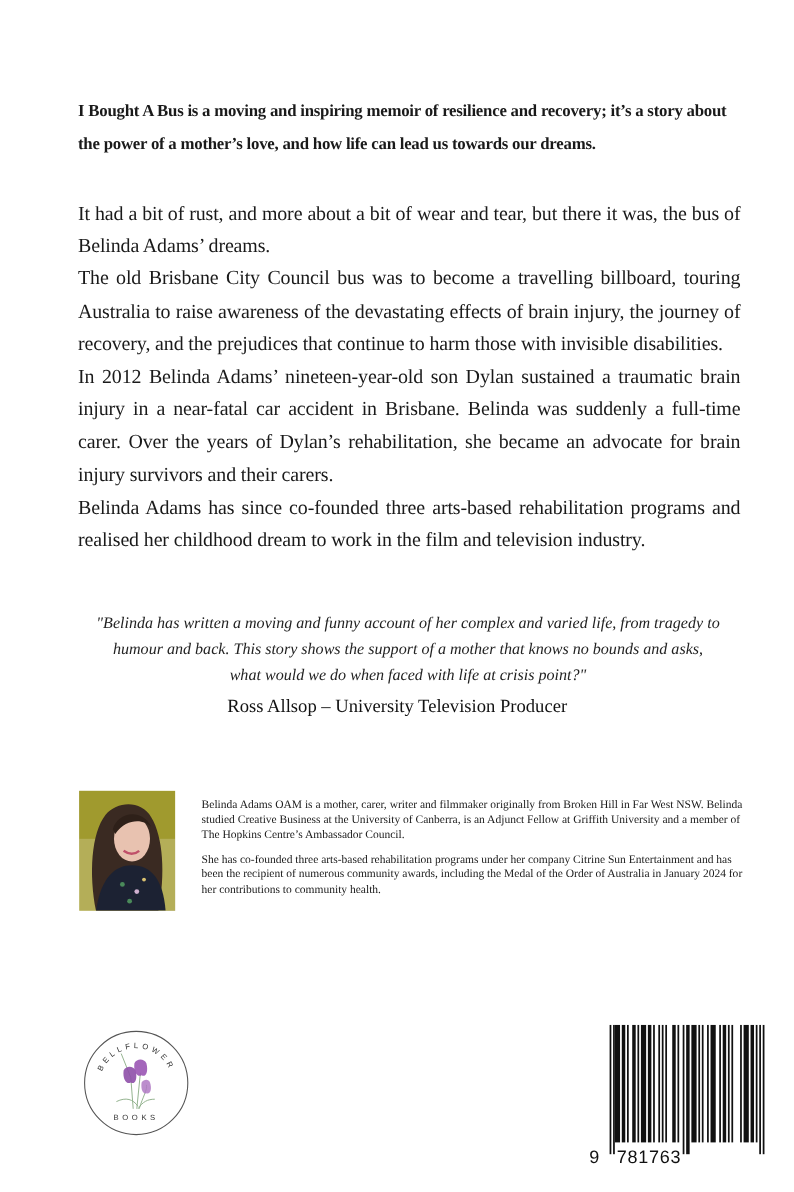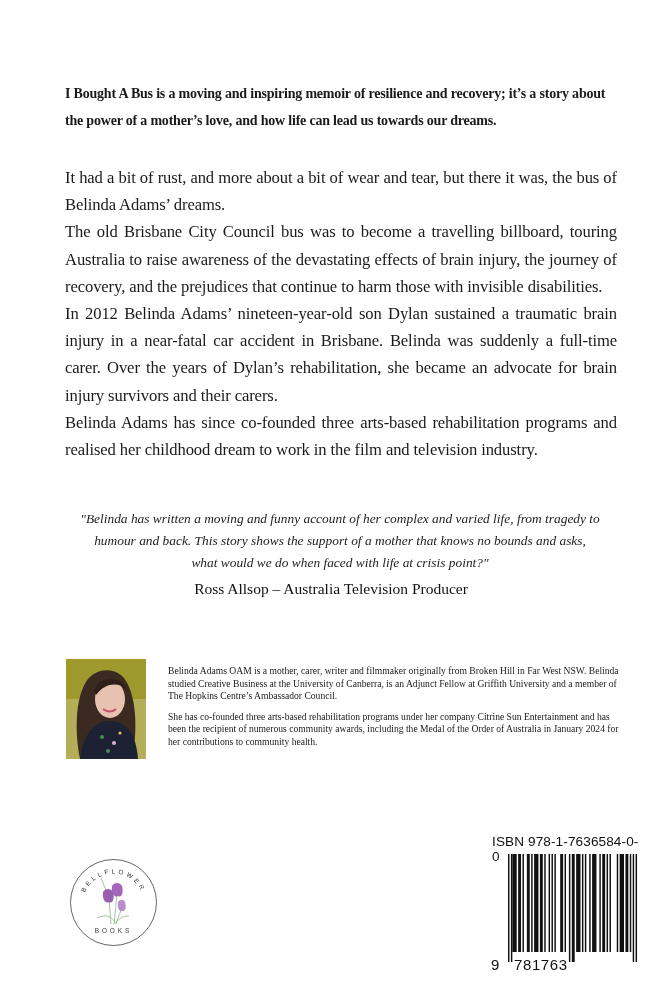--- a/index.html
+++ b/index.html
@@ -24,21 +24,21 @@
 <div class="intro">I Bought A Bus is a moving and inspiring memoir of resilience and recovery; it’s a story about the power of a mother’s love, and how life can lead us towards our dreams.</div>
 
 <div class="body">
   <p>It had a bit of rust, and more about a bit of wear and tear, but there it was, the bus of Belinda Adams’ dreams.</p>
   <p>The old Brisbane City Council bus was to become a travelling billboard, touring Australia to raise awareness of the devastating effects of brain injury, the journey of recovery, and the prejudices that continue to harm those with invisible disabilities.</p>
   <p>In 2012 Belinda Adams’ nineteen-year-old son Dylan sustained a traumatic brain injury in a near-fatal car accident in Brisbane. Belinda was suddenly a full-time carer. Over the years of Dylan’s rehabilitation, she became an advocate for brain injury survivors and their carers.</p>
   <p>Belinda Adams has since co-founded three arts-based rehabilitation programs and realised her childhood dream to work in the film and television industry.</p>
 </div>
 
 <div class="quote">"Belinda has written a moving and funny account of her complex and varied life, from tragedy to humour and back. This story shows the support of a mother that knows no bounds and asks, what would we do when faced with life at crisis point?"</div>
-<div class="attrib">Ross Allsop – Australia Television Producer</div>
+<div class="attrib">Ross Allsop – University Television Producer</div>
 
 <div class="photo">
   <svg width="80" height="100" viewBox="0 0 80 100">
     <rect x="0" y="0" width="80" height="100" fill="#b4ae58"></rect>
     <rect x="0" y="0" width="80" height="40" fill="#a09a2e"></rect>
     <path d="M14 100 C8 70 10 35 22 20 C32 8 52 8 60 22 C70 38 72 70 66 100 Z" fill="#3a2a22"></path>
     <ellipse cx="44" cy="40" rx="15" ry="19" fill="#e8c2b0"></ellipse>
     <path d="M28 32 C32 18 52 14 60 30 C54 24 40 22 30 36 Z" fill="#2e2019"></path>
     <path d="M37 50 Q44 55 50 50" stroke="#c0506a" stroke-width="2" fill="none"></path>
     <path d="M14 100 C18 72 30 62 44 62 C60 62 70 74 72 100 Z" fill="#1c2233"></path>
@@ -73,21 +73,20 @@
       <path d="M60 58 C54 58 50 60 46 66"></path>
       <path d="M32 20 L40 40"></path>
     </g>
     <path d="M34 34 C33 42 37 46 40 44 C43 46 46 42 44 34 C42 30 36 30 34 34 Z" fill="#8e4fa8" opacity="0.9"></path>
     <path d="M43 28 C42 36 46 40 49 38 C52 40 55 36 53 28 C51 24 45 24 43 28 Z" fill="#9a55b4" opacity="0.9"></path>
     <path d="M49 44 C48 51 51 54 53 53 C56 54 58 50 56 44 C55 41 51 41 49 44 Z" fill="#b07ac4" opacity="0.85"></path>
   </svg>
 </div>
 
 <div class="barcode-wrap">
-  <div class="isbn">ISBN 978-1-7636584-0-0</div>
   <svg class="bars" id="bars" viewBox="0 0 136 108" preserveAspectRatio="none">
       <rect x="2.00" y="0" width="1.45" height="108" fill="#111"></rect>
       <rect x="4.90" y="0" width="1.45" height="108" fill="#111"></rect>
       <rect x="6.35" y="0" width="4.35" height="98" fill="#111"></rect>
       <rect x="12.15" y="0" width="2.90" height="98" fill="#111"></rect>
       <rect x="16.50" y="0" width="1.45" height="98" fill="#111"></rect>
       <rect x="20.85" y="0" width="2.90" height="98" fill="#111"></rect>
       <rect x="25.20" y="0" width="1.45" height="98" fill="#111"></rect>
       <rect x="28.10" y="0" width="4.35" height="98" fill="#111"></rect>
       <rect x="33.90" y="0" width="2.90" height="98" fill="#111"></rect>

